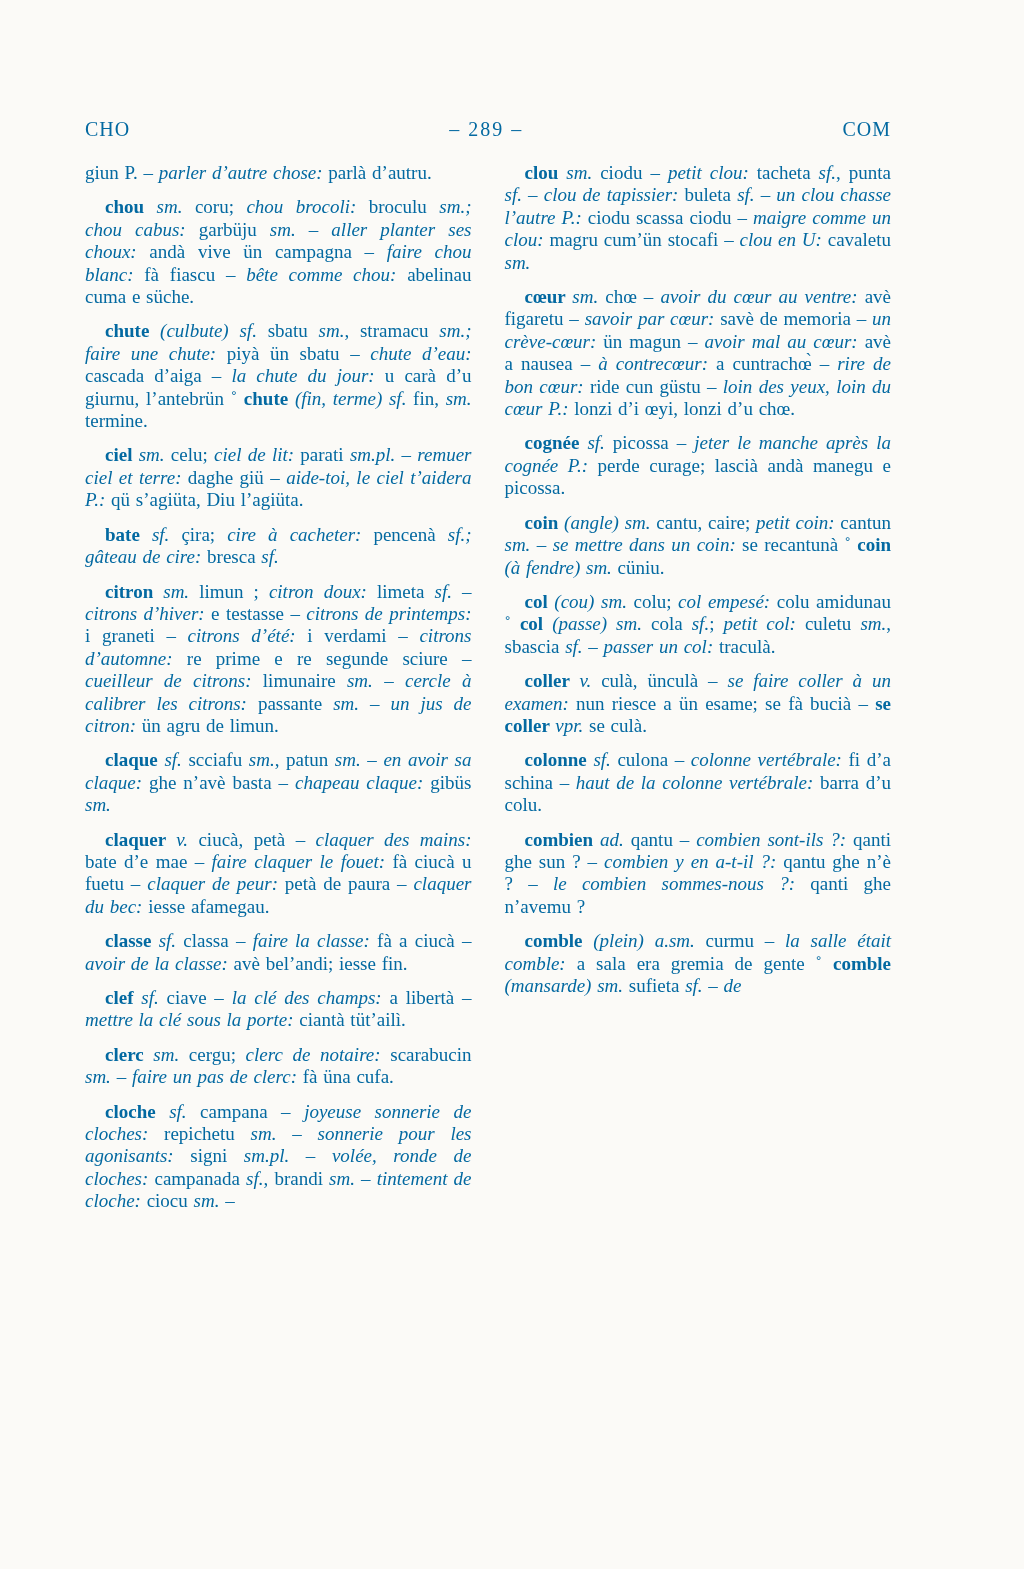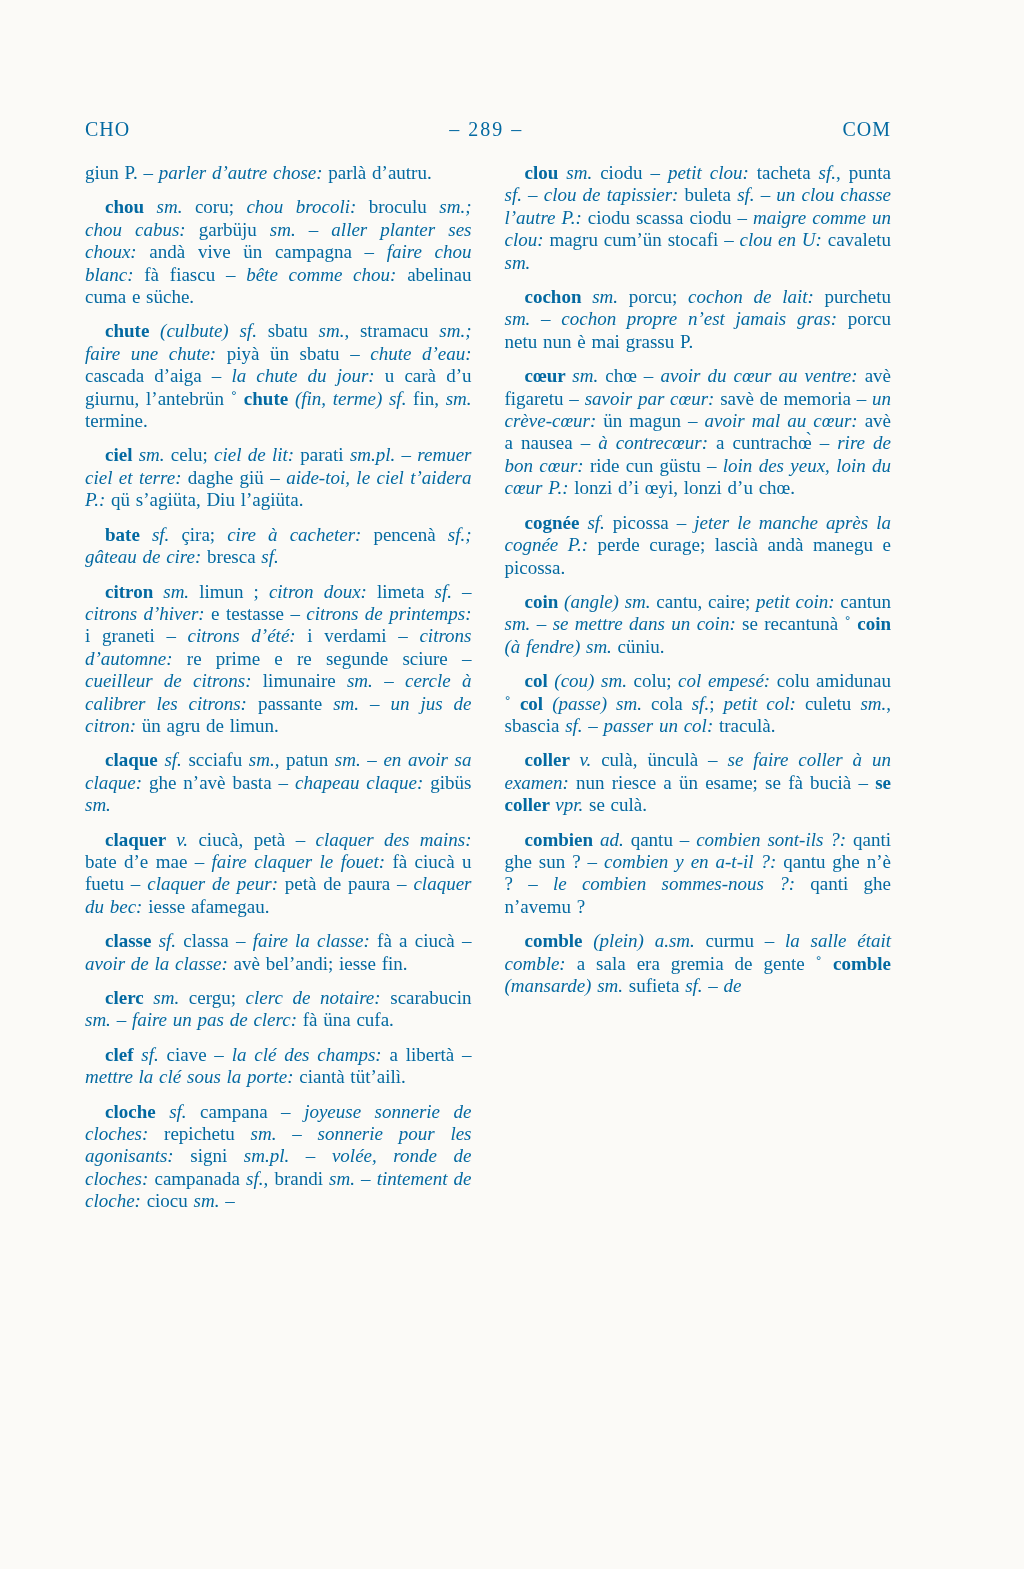--- a/index.html
+++ b/index.html
@@ -71,29 +71,29 @@
     <div class="col">
         <p class="entry cont"><span class="">giun P. – </span><span class="it">parler d’autre chose: </span><span class="">parlà d’autru.</span></p>
         <p class="entry"><span class="hw">chou </span><span class="it">sm. </span><span class="">coru; </span><span class="it">chou brocoli: </span><span class="">broculu </span><span class="it">sm.; chou cabus: </span><span class="">garbüju </span><span class="it">sm.</span><span class=""> – </span><span class="it">aller planter ses choux: </span><span class="">andà vive ün campagna – </span><span class="it">faire chou blanc: </span><span class="">fà fiascu – </span><span class="it">bête comme chou: </span><span class="">abelinau cuma e süche.</span></p>
         <p class="entry"><span class="hw">chute </span><span class="it">(culbute) sf. </span><span class="">sbatu </span><span class="it">sm.</span><span class="">, stramacu </span><span class="it">sm.; faire une chute: </span><span class="">piyà ün sbatu – </span><span class="it">chute d’eau: </span><span class="">cascada d’aiga – </span><span class="it">la chute du jour: </span><span class="">u carà d’u giurnu, l’antebrün ˚ </span><span class="hw">chute </span><span class="it">(fin, terme) sf. </span><span class="">fin, </span><span class="it">sm.</span><span class=""> termine.</span></p>
         <p class="entry"><span class="hw">ciel </span><span class="it">sm. </span><span class="">celu; </span><span class="it">ciel de lit: </span><span class="">parati </span><span class="it">sm.pl.</span><span class=""> – </span><span class="it">remuer ciel et terre: </span><span class="">daghe giü – </span><span class="it">aide-toi, le ciel t’aidera P.: </span><span class="">qü s’agiüta, Diu l’agiüta.</span></p>
         <p class="entry"><span class="hw">bate </span><span class="it">sf. </span><span class="">çira; </span><span class="it">cire à cacheter: </span><span class="">pencenà </span><span class="it">sf.; gâteau de cire: </span><span class="">bresca </span><span class="it">sf.</span></p>
         <p class="entry"><span class="hw">citron </span><span class="it">sm. </span><span class="">limun ; </span><span class="it">citron doux: </span><span class="">limeta </span><span class="it">sf.</span><span class=""> – </span><span class="it">citrons d’hiver: </span><span class="">e testasse – </span><span class="it">citrons de printemps: </span><span class="">i graneti – </span><span class="it">citrons d’été: </span><span class="">i verdami – </span><span class="it">citrons d’automne: </span><span class="">re prime e re segunde sciure – </span><span class="it">cueilleur de citrons: </span><span class="">limunaire </span><span class="it">sm.</span><span class=""> – </span><span class="it">cercle à calibrer les citrons: </span><span class="">passante </span><span class="it">sm.</span><span class=""> – </span><span class="it">un jus de citron: </span><span class="">ün agru de limun.</span></p>
         <p class="entry"><span class="hw">claque </span><span class="it">sf. </span><span class="">scciafu </span><span class="it">sm.</span><span class="">, patun </span><span class="it">sm.</span><span class=""> – </span><span class="it">en avoir sa claque: </span><span class="">ghe n’avè basta – </span><span class="it">chapeau claque: </span><span class="">gibüs </span><span class="it">sm.</span></p>
         <p class="entry"><span class="hw">claquer </span><span class="it">v. </span><span class="">ciucà, petà – </span><span class="it">claquer des mains: </span><span class="">bate d’e mae – </span><span class="it">faire claquer le fouet: </span><span class="">fà ciucà u fuetu – </span><span class="it">claquer de peur: </span><span class="">petà de paura – </span><span class="it">claquer du bec: </span><span class="">iesse afamegau.</span></p>
         <p class="entry"><span class="hw">classe </span><span class="it">sf. </span><span class="">classa – </span><span class="it">faire la classe: </span><span class="">fà a ciucà – </span><span class="it">avoir de la classe: </span><span class="">avè bel’andi; iesse fin.</span></p>
+        <p class="entry"><span class="hw">clef </span><span class="it">sf. </span><span class="">ciave – </span><span class="it">la clé des champs: </span><span class="">a libertà – </span><span class="it">mettre la clé sous la porte: </span><span class="">ciantà tüt’ailì.</span></p>
         <p class="entry"><span class="hw">clerc </span><span class="it">sm. </span><span class="">cergu; </span><span class="it">clerc de notaire: </span><span class="">scarabucin </span><span class="it">sm.</span><span class=""> – </span><span class="it">faire un pas de clerc: </span><span class="">fà üna cufa.</span></p>
-        <p class="entry"><span class="hw">clef </span><span class="it">sf. </span><span class="">ciave – </span><span class="it">la clé des champs: </span><span class="">a libertà – </span><span class="it">mettre la clé sous la porte: </span><span class="">ciantà tüt’ailì.</span></p>
         <p class="entry"><span class="hw">cloche </span><span class="it">sf. </span><span class="">campana – </span><span class="it">joyeuse sonnerie de cloches: </span><span class="">repichetu </span><span class="it">sm.</span><span class=""> – </span><span class="it">sonnerie pour les agonisants: </span><span class="">signi </span><span class="it">sm.pl.</span><span class=""> – </span><span class="it">volée, ronde de cloches: </span><span class="">campanada </span><span class="it">sf.</span><span class="">, brandi </span><span class="it">sm.</span><span class=""> – </span><span class="it">tintement de cloche: </span><span class="">ciocu </span><span class="it">sm.</span><span class=""> –</span></p>
       </div>
     <div class="col">
         <p class="entry"><span class="hw">clou </span><span class="it">sm. </span><span class="">ciodu – </span><span class="it">petit clou: </span><span class="">tacheta </span><span class="it">sf.</span><span class="">, punta </span><span class="it">sf.</span><span class=""> – </span><span class="it">clou de tapissier: </span><span class="">buleta </span><span class="it">sf.</span><span class=""> – </span><span class="it">un clou chasse l’autre P.: </span><span class="">ciodu scassa ciodu – </span><span class="it">maigre comme un clou: </span><span class="">magru cum’ün stocafi – </span><span class="it">clou en U: </span><span class="">cavaletu </span><span class="it">sm.</span></p>
-        <p class="entry"><span class="hw">cochon </span><span class="it">sm. </span><span class="">porcu; </span><span class="it">cochon de lait: </span><span class="">purchetu </span><span class="it">sm.</span><span class=""> – </span><span class="it">cochon propre n’est jamais gras: </span><span class="">porcu netu nun è mai grassu P.</span></p>
         <p class="entry"><span class="hw">cœur </span><span class="it">sm. </span><span class="">chœ – </span><span class="it">avoir du cœur au ventre: </span><span class="">avè figaretu – </span><span class="it">savoir par cœur: </span><span class="">savè de memoria – </span><span class="it">un crève-cœur: </span><span class="">ün magun – </span><span class="it">avoir mal au cœur: </span><span class="">avè a nausea – </span><span class="it">à contrecœur: </span><span class="">a cuntrachœ̀ – </span><span class="it">rire de bon cœur: </span><span class="">ride cun güstu – </span><span class="it">loin des yeux, loin du cœur P.: </span><span class="">lonzi d’i œyi, lonzi d’u chœ.</span></p>
         <p class="entry"><span class="hw">cognée </span><span class="it">sf. </span><span class="">picossa – </span><span class="it">jeter le manche après la cognée P.: </span><span class="">perde curage; lascià andà manegu e picossa.</span></p>
         <p class="entry"><span class="hw">coin </span><span class="it">(angle) sm. </span><span class="">cantu, caire; </span><span class="it">petit coin: </span><span class="">cantun </span><span class="it">sm.</span><span class=""> – </span><span class="it">se mettre dans un coin: </span><span class="">se recantunà ˚ </span><span class="hw">coin </span><span class="it">(à fendre) sm. </span><span class="">cüniu.</span></p>
         <p class="entry"><span class="hw">col </span><span class="it">(cou) sm. </span><span class="">colu; </span><span class="it">col empesé: </span><span class="">colu amidunau ˚ </span><span class="hw">col </span><span class="it">(passe) sm. </span><span class="">cola </span><span class="it">sf.</span><span class="">; </span><span class="it">petit col: </span><span class="">culetu </span><span class="it">sm.</span><span class="">, sbascia </span><span class="it">sf.</span><span class=""> – </span><span class="it">passer un col: </span><span class="">traculà.</span></p>
         <p class="entry"><span class="hw">coller </span><span class="it">v. </span><span class="">culà, ünculà – </span><span class="it">se faire coller à un examen: </span><span class="">nun riesce a ün esame; se fà bucià – </span><span class="hw">se coller </span><span class="it">vpr. </span><span class="">se culà.</span></p>
+        <p class="entry"><span class="hw">colonne </span><span class="it">sf. </span><span class="">culona – </span><span class="it">colonne vertébrale: </span><span class="">fi d’a schina – </span><span class="it">haut de la colonne vertébrale: </span><span class="">barra d’u colu.</span></p>
         <p class="entry"><span class="hw">combien </span><span class="it">ad. </span><span class="">qantu – </span><span class="it">combien sont-ils ?: </span><span class="">qanti ghe sun ? – </span><span class="it">combien y en a-t-il ?: </span><span class="">qantu ghe n’è ? – </span><span class="it">le combien sommes-nous ?: </span><span class="">qanti ghe n’avemu ?</span></p>
         <p class="entry"><span class="hw">comble </span><span class="it">(plein) a.sm. </span><span class="">curmu – </span><span class="it">la salle était comble: </span><span class="">a sala era gremia de gente ˚ </span><span class="hw">comble </span><span class="it">(mansarde) sm. </span><span class="">sufieta </span><span class="it">sf.</span><span class=""> – </span><span class="it">de</span></p>
       </div>
   </div>
 </div>
 
 </body></html>

